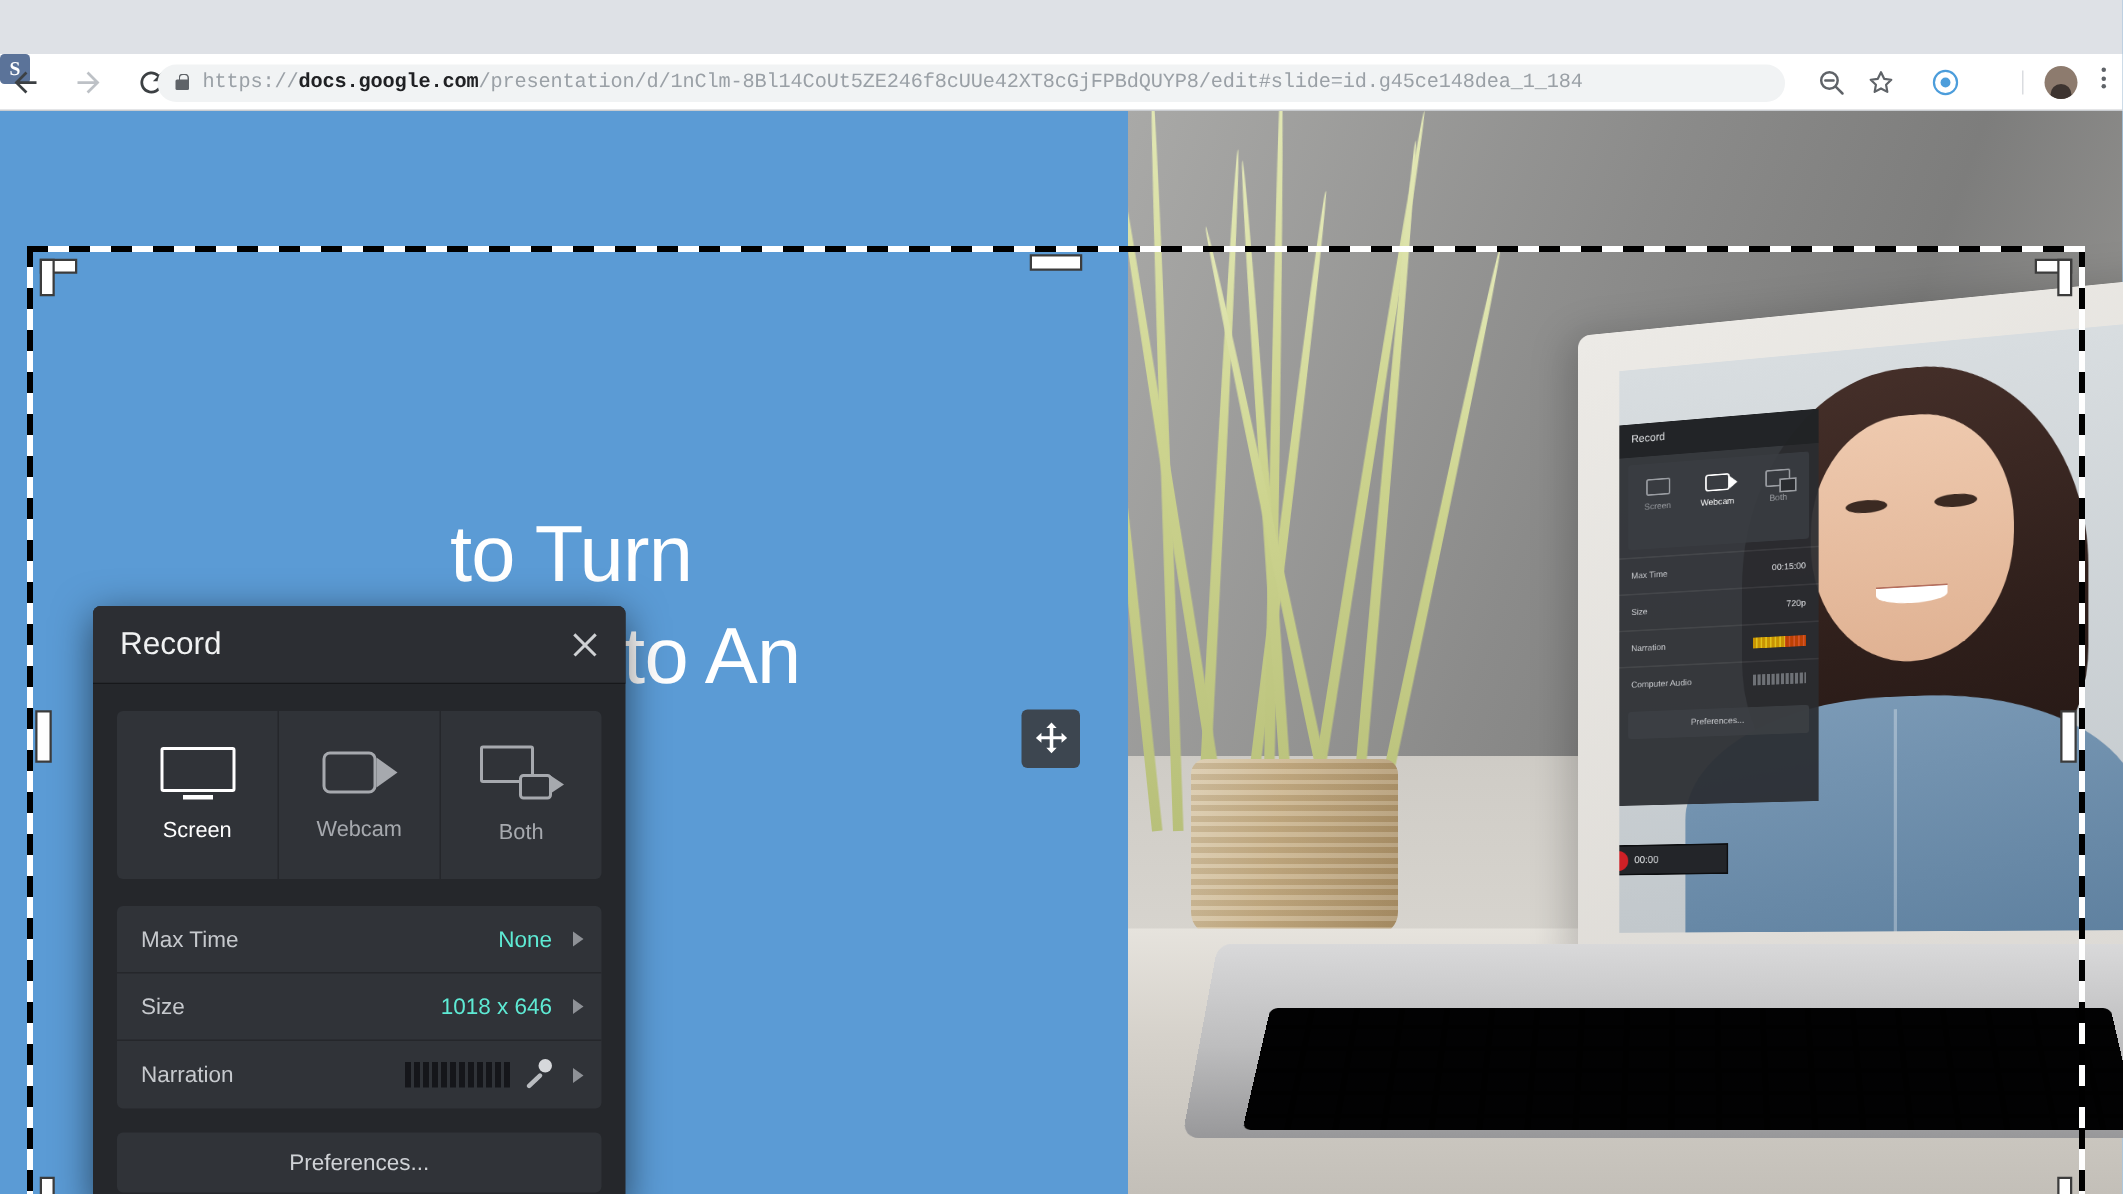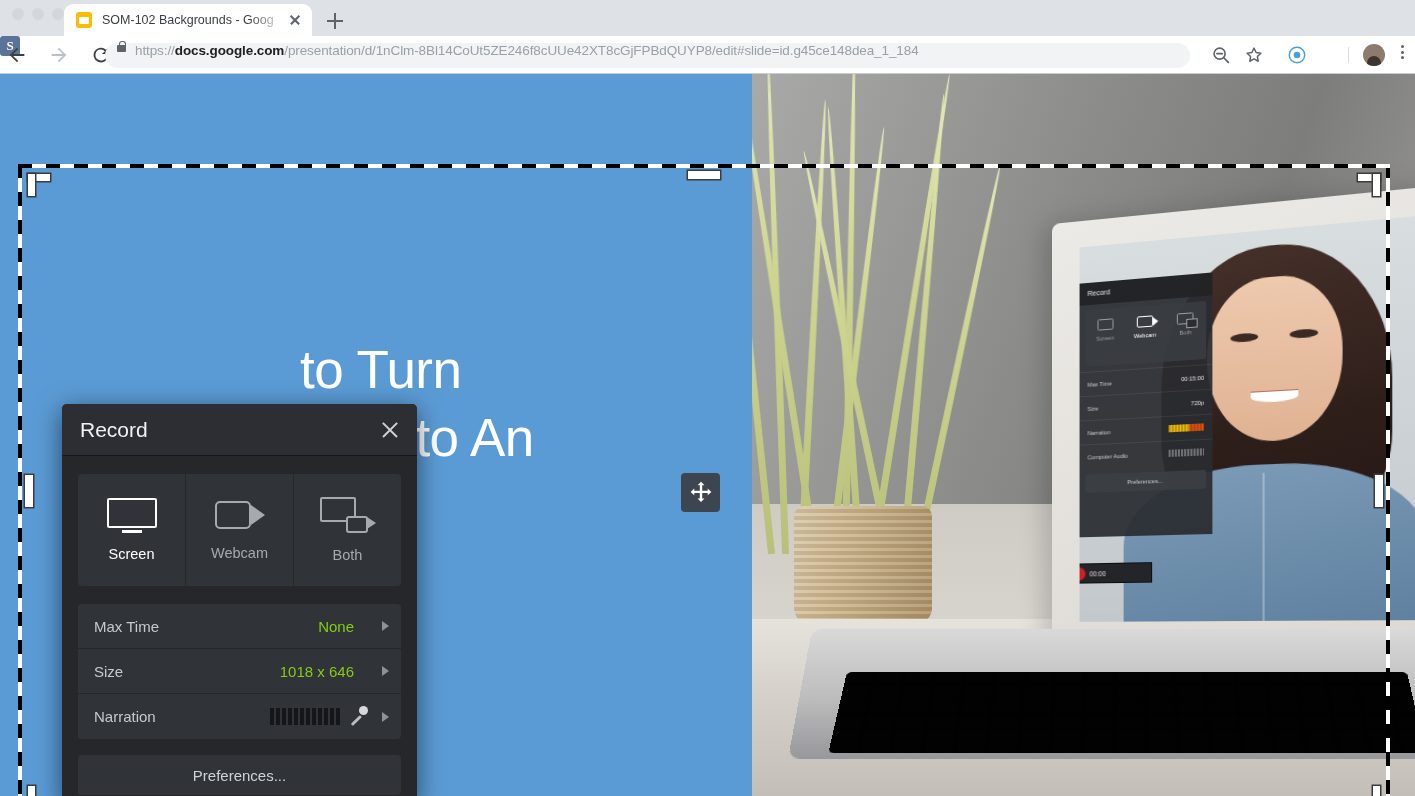--- a/index.html
+++ b/index.html
@@ -65,22 +65,22 @@
   .nav-btn {
     position: absolute; top: 8px; width: 22px; height: 22px; cursor: pointer;
   }
   .nav-back  { left: 6px; }
   .nav-fwd   { left: 48px; }
   .nav-reload{ left: 90px; }
   .arrow-ico { width: 22px; height: 22px; display: block; }
 
   .omnibox {
     position: absolute; left: 105px; top: 7px; width: 1085px; height: 25px;
-    background: #f1f3f4; border-radius: 13px; display: flex; align-items: flex-start;
-    padding-left: 12px; cursor: text;
+    background: #f1f3f4; border-radius: 13px; display: flex; align-items: center;
+    padding-left: 12px; cursor: text; font-family: Liberation Mono, monospace;
   }
   .lock {
     width: 9px; height: 7px; background: #5f6368; border-radius: 1px;
     position: relative; flex: 0 0 9px; margin-right: 9px; margin-top: 2px;
   }
   .lock::before {
     content: ""; position: absolute; left: 1.8px; top: -4px; width: 5.4px; height: 5px;
     border: 1.6px solid #5f6368; border-bottom: none; border-radius: 3px 3px 0 0;
   }
   .url { font-size: 13.5px; color: #9aa0a6; white-space: nowrap; letter-spacing: -.1px; }
@@ -338,21 +338,21 @@
                border-left: 9px solid currentColor;
                border-top: 6px solid transparent; border-bottom: 6px solid transparent; }
 
   .rd-rows { margin: 18px 16px 0; background: #303338; border-radius: 4px; overflow: hidden; }
   .rd-row {
     display: flex; align-items: center; height: 45px; padding: 0 12px 0 16px;
     border-bottom: 1px solid #25272b; cursor: pointer;
   }
   .rd-row:last-child { border-bottom: none; }
   .rd-row .k { flex: 1; color: #c6c9cd; font-size: 15px; }
-  .rd-row .v { color: #84cc16; font-size: 15px; margin-right: 28px; }
+  .rd-row .v { color: #5eead4; font-size: 15px; margin-right: 14px; }
   .rd-chev {
     width: 0; height: 0; border-left: 7px solid #8e9196;
     border-top: 5.5px solid transparent; border-bottom: 5.5px solid transparent;
   }
   .wavebars {
     width: 72px; height: 17px; margin-right: 10px;
     background: repeating-linear-gradient(90deg,#15161a 0 4px, transparent 4px 6px);
   }
   .mic { width: 16px; height: 22px; position: relative; margin-right: 14px; }
   .mic .head { position: absolute; right: 0; top: 0; width: 9px; height: 9px;
@@ -365,33 +365,20 @@
     margin: 16px; height: 40px; background: #303338; border-radius: 4px;
     display: flex; align-items: center; justify-content: center;
     color: #cfd2d6; font-size: 15px; cursor: pointer;
   }
 </style>
 </head>
 <body>
 
 <div id="app">
 
-  <div class="chrome-tabstrip">
-    <div class="traffic">
-      <span></span>
-      <span></span>
-      <span></span>
-    </div>
-    <div class="tab">
-      <div class="tab-favicon"></div>
-      <div class="tab-title">SOM-102 Backgrounds - Goog</div>
-      <div class="tab-close"></div>
-    </div>
-    <div class="newtab"></div>
-  </div>
 
   <div class="chrome-toolbar">
     <div class="nav-btn nav-back">
       <svg class="arrow-ico" viewBox="0 0 24 24">
           <path d="M20 11H7.8l5.6-5.6L12 4l-8 8 8 8 1.4-1.4L7.8 13H20z" fill="#3c4043"></path>
         </svg>
     </div>
     <div class="nav-btn nav-fwd">
       <svg class="arrow-ico" viewBox="0 0 24 24">
           <path d="M4 11h12.2l-5.6-5.6L12 4l8 8-8 8-1.4-1.4 5.6-5.6H4z" fill="#bdc1c6"></path>

